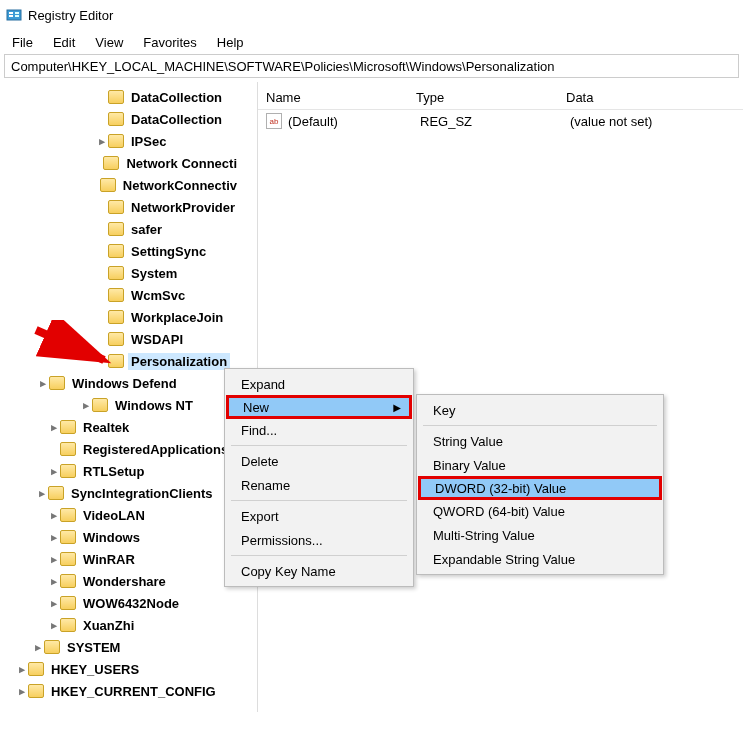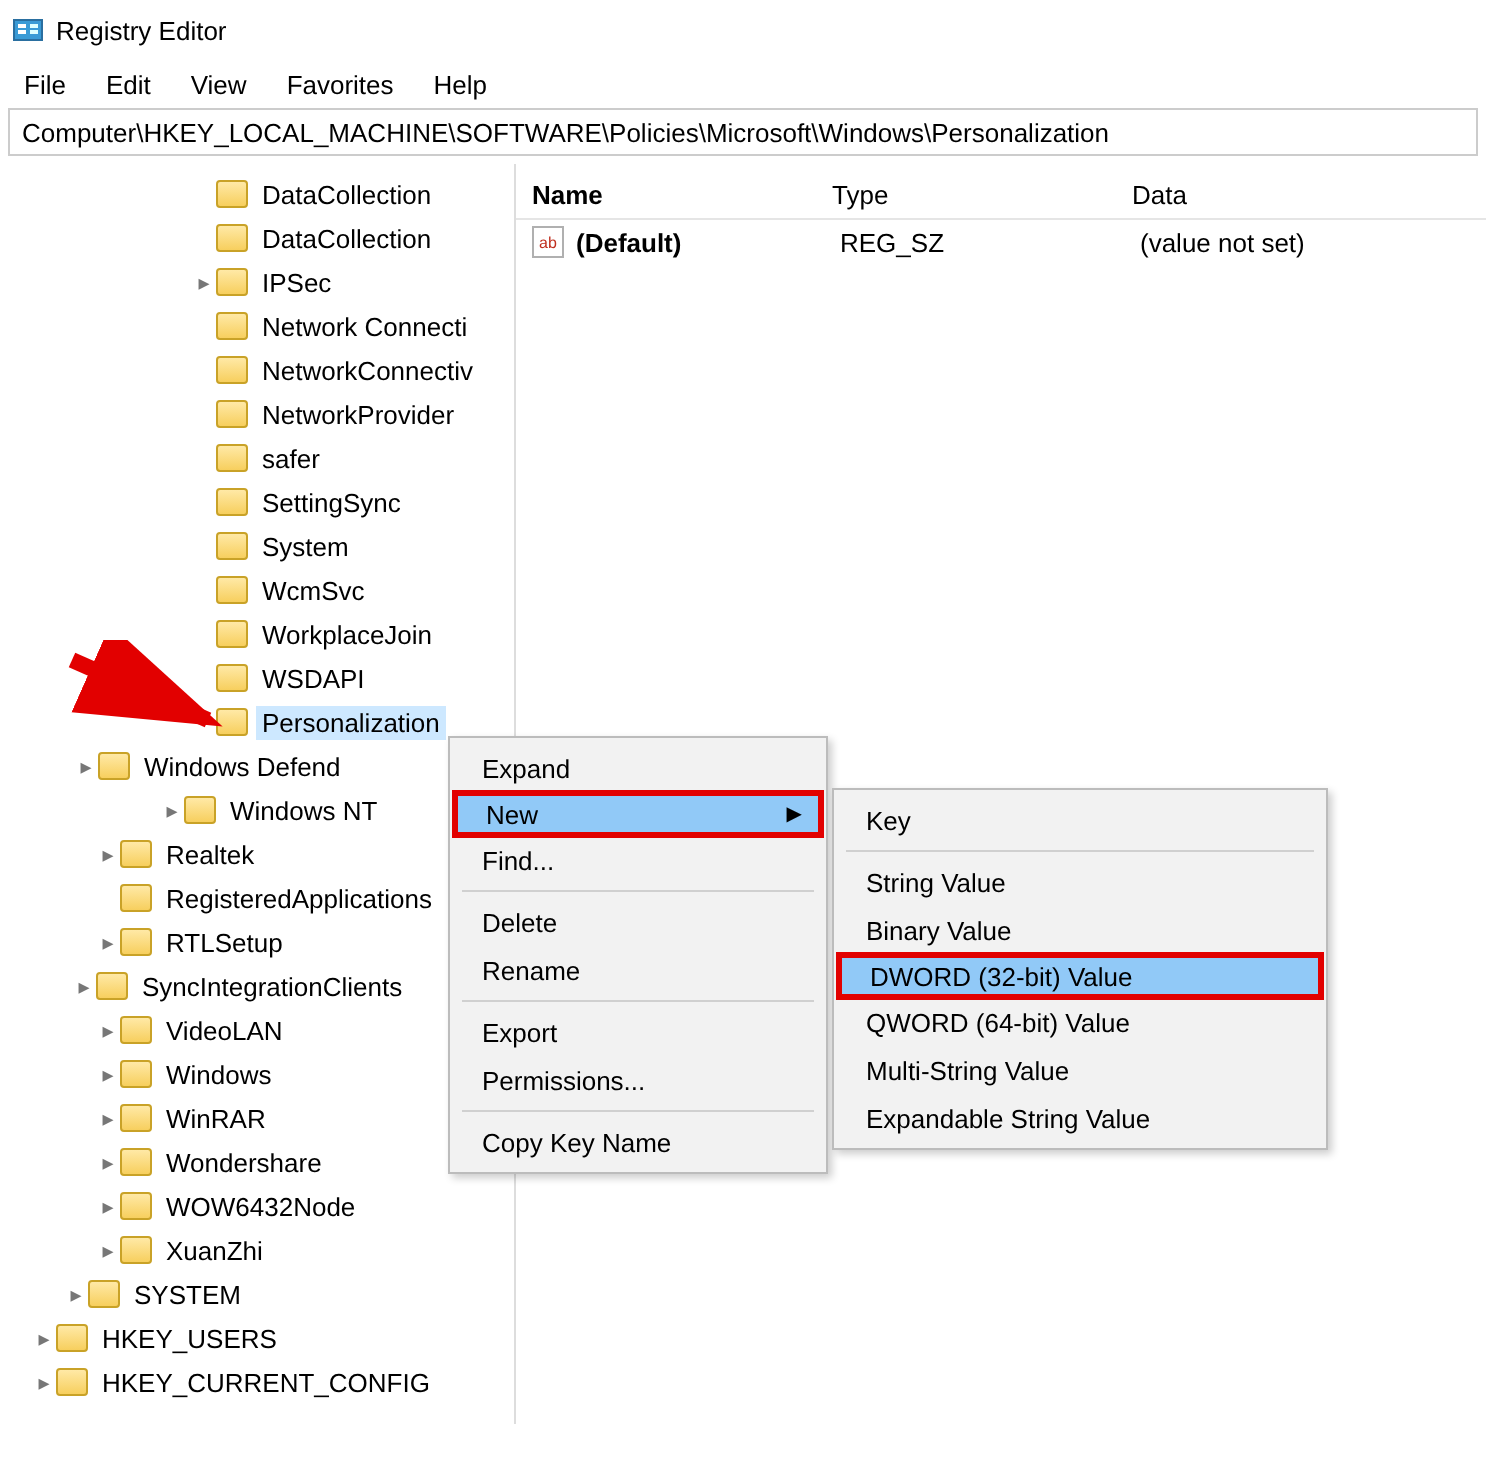--- a/index.html
+++ b/index.html
@@ -4,32 +4,32 @@
 <style>
   * { box-sizing: border-box; margin: 0; padding: 0; font-family: "Segoe UI", Tahoma, sans-serif; font-size: 13px; color: #000; }
   body { background: #fff; width: 743px; height: 730px; overflow: hidden; position: relative; }
   .titlebar { height: 30px; display: flex; align-items: center; padding: 0 6px; background: #fff; }
   .titlebar .icon { width: 16px; height: 16px; margin-right: 6px; }
   .menubar { height: 22px; display: flex; align-items: flex-end; padding: 0 2px; }
   .menubar span { padding: 2px 10px; cursor: default; }
   .addressbar { height: 24px; border: 1px solid #ccc; margin: 2px 4px 4px 4px; padding: 2px 6px; font-size: 13px; display: flex; align-items: center; background: #fff; }
   .main { display: flex; height: 630px; }
   .tree { width: 258px; border-right: 1px solid #ddd; overflow-y: scroll; overflow-x: hidden; position: relative; padding-top: 4px; }
-  .tree-inner { width: 240px; }
+  .tree-inner { width: 240px; font-weight: bold; }
   .node { display: flex; align-items: center; height: 22px; white-space: nowrap; cursor: default; }
   .chev { width: 12px; text-align: center; color: #555; font-size: 11px; user-select: none; }
   .chev.closed::before { content: "▸"; color:#777; }
   .chev.none { visibility: hidden; }
   .fld { width: 16px; height: 14px; background: linear-gradient(#ffe9a6,#f7cf5e); border: 1px solid #c9a227; border-radius: 2px; margin-right: 4px; flex-shrink:0; }
   .lbl { padding: 1px 3px; }
   .lbl.selected { background: #cde8ff; }
   .values { flex: 1; padding: 4px 0 0 0; }
   .values-header { display: flex; border-bottom: 1px solid #e5e5e5; height: 24px; align-items: center; }
   .values-header div { padding: 0 8px; color: #000; }
-  .col-name { width: 150px; font-weight: bold; }
+  .col-name { width: 150px; }
   .col-type { width: 150px; }
   .col-data { flex: 1; }
   .value-row { display: flex; align-items: center; height: 22px; }
   .value-row .vicon { width: 16px; height: 16px; border: 1px solid #b0b0b0; background: #fff; margin: 0 6px 0 8px; display:flex; align-items:center; justify-content:center; font-size:8px; font-weight:normal; color:#c03020; }
   .context-menu { position: absolute; background: #f2f2f2; border: 1px solid #bcbcbc; box-shadow: 2px 2px 4px rgba(0,0,0,.2); padding: 3px 2px; z-index: 10; }
   .ctx-item { height: 24px; display: flex; align-items: center; padding: 0 30px 0 14px; cursor: default; position: relative; }
   .ctx-item.disabled { color: #888; }
   .ctx-item.highlight { background: #91c9f7; }
   .ctx-sep { height: 1px; background: #d0d0d0; margin: 3px 4px; }
   .ctx-item .arrow { position: absolute; right: 8px; font-size: 10px; }

